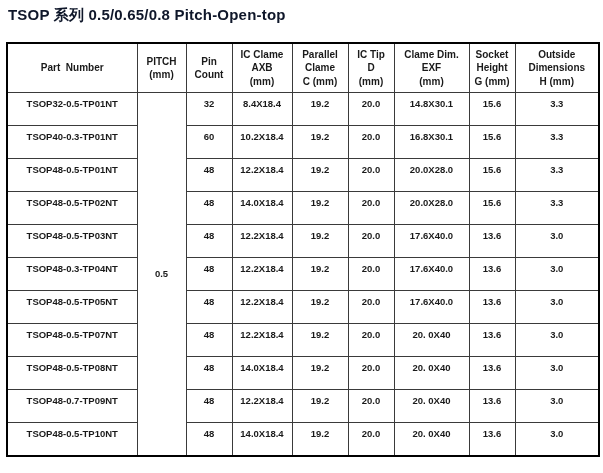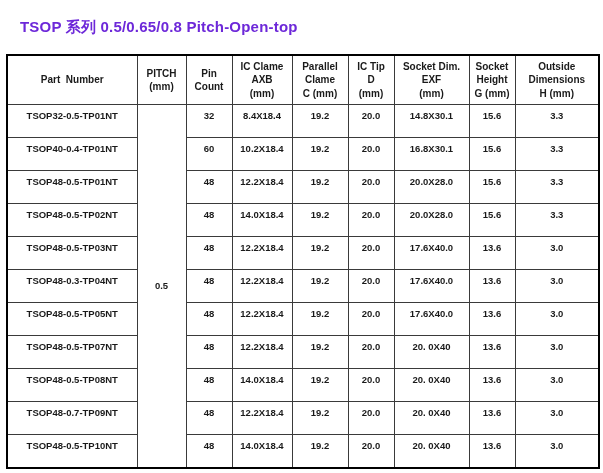--- a/index.html
+++ b/index.html
@@ -11,25 +11,25 @@
     font-family: "Liberation Sans", sans-serif;
     color: #1a1a1a;
     overflow: hidden;
   }
   .page {
     width: 603px;
     height: 473px;
     box-sizing: border-box;
   }
   .page-title {
-    margin: 12px;
+    margin: 0;
     padding: 6px 0 0 8px;
     font-size: 15px;
     font-weight: bold;
-    color: #6d28d9;
+    color: #0f172a;
     letter-spacing: 0.2px;
   }
   table.spec-table {
     border-collapse: collapse;
     table-layout: fixed;
     margin: 17px 0 0 6px;
     width: 592px;
     border: 2px solid #000000;
   }
   table.spec-table th,
@@ -97,21 +97,21 @@
 Count</th>
         <th>IC Clame
 AXB
 (mm)</th>
         <th>Parallel
 Clame
 C (mm)</th>
         <th>IC Tip
 D
 (mm)</th>
-        <th>Socket Dim.
+        <th>Clame Dim.
 EXF
 (mm)</th>
         <th>Socket
 Height
 G (mm)</th>
         <th>Outside
 Dimensions
 H (mm)</th>
       </tr>
     </thead>
@@ -121,21 +121,21 @@
         <td class="pitch-cell" rowspan="11">0.5</td>
         <td>32</td>
         <td>8.4X18.4</td>
         <td>19.2</td>
         <td>20.0</td>
         <td>14.8X30.1</td>
         <td>15.6</td>
         <td>3.3</td>
       </tr>
       <tr>
-        <td>TSOP40-0.4-TP01NT</td>
+        <td>TSOP40-0.3-TP01NT</td>
         <td>60</td>
         <td>10.2X18.4</td>
         <td>19.2</td>
         <td>20.0</td>
         <td>16.8X30.1</td>
         <td>15.6</td>
         <td>3.3</td>
       </tr>
       <tr>
         <td>TSOP48-0.5-TP01NT</td>

